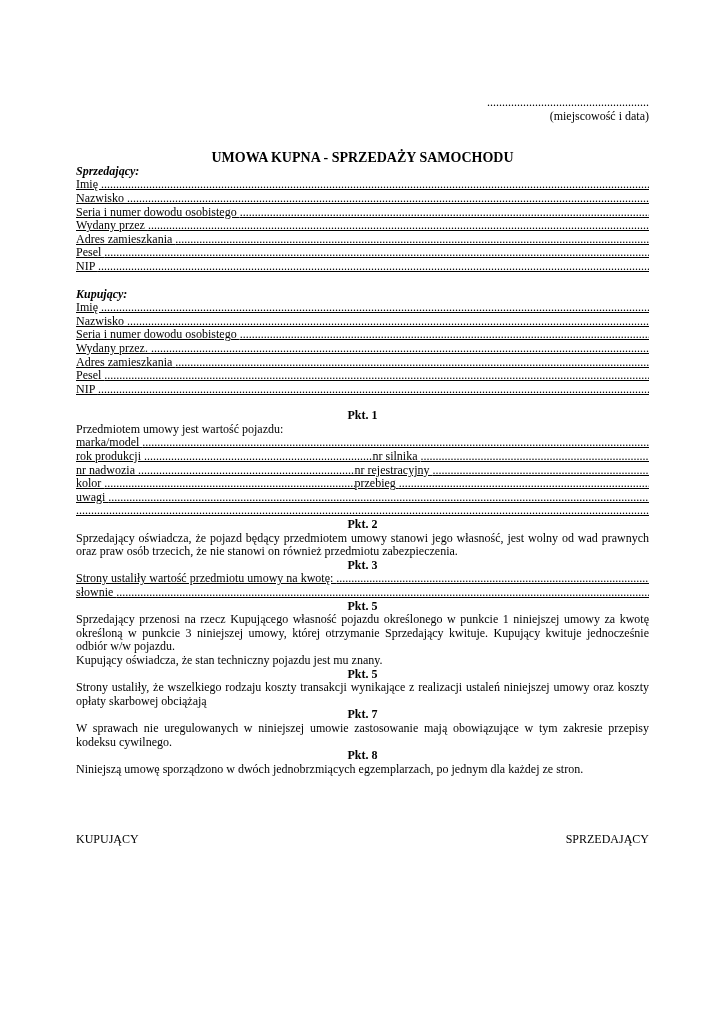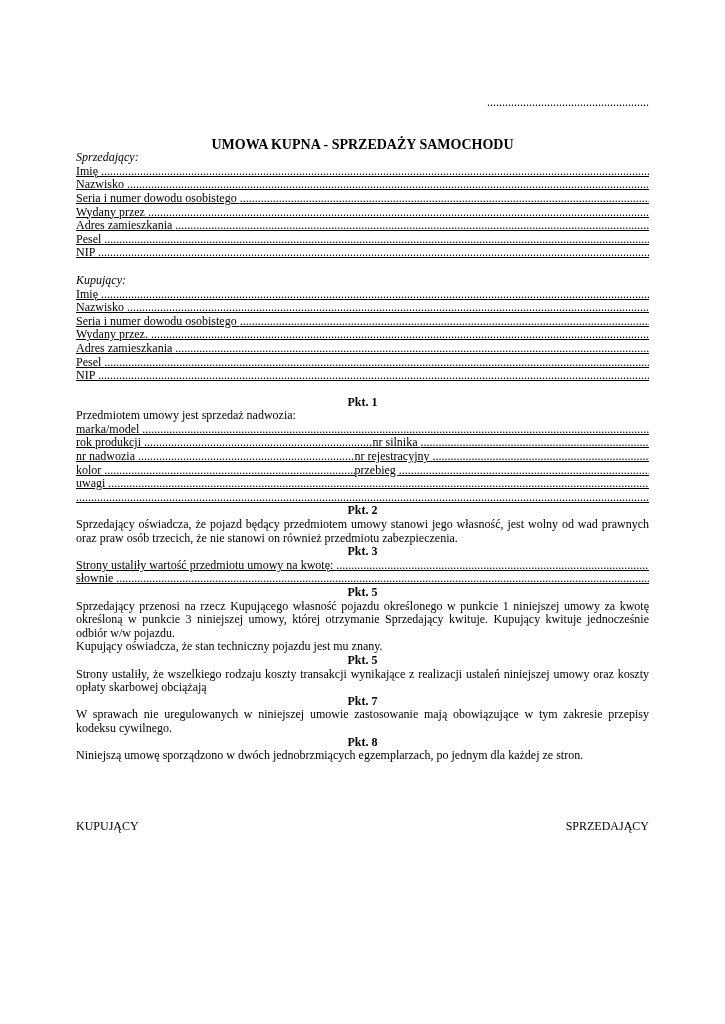--- a/index.html
+++ b/index.html
@@ -24,21 +24,21 @@
     white-space: nowrap;
     vertical-align: bottom;
   }
   .date-label { text-align: right; }
   .doc-title {
     text-align: center;
     font-weight: bold;
     font-size: 14px;
     margin-top: 28px;
   }
-  .party-heading { font-weight: normal; font-style: italic; }
+  .party-heading { font-weight: bold; font-style: italic; }
   .party + .party { margin-top: 14px; }
   .form-line { display: flex; text-decoration: underline; }
   .fl-label { flex: 0 0 auto; white-space: pre; }
   .fill {
     flex: 1 1 0;
     overflow: hidden;
     white-space: nowrap;
   }
   .points { margin-top: 13px; }
   .point-heading { text-align: center; font-weight: bold; }
@@ -49,20 +49,21 @@
     margin-top: 57px;
   }
 </style>
 </head>
 <body>
 
 <div class="page">
 
   <div class="date-block">
     <span class="date-fill">........................................................................................................................................................................................................................................................................................................................................................................................................................................................................................................................................................................................................................</span>
+    <div class="date-label">(miejscowość i data)</div>
   </div>
 
   <div class="doc-title">UMOWA KUPNA - SPRZEDAŻY SAMOCHODU</div>
 
   <div class="parties" id="parties">
       <section class="party">
         <div class="party-heading">Sprzedający:</div>
         <div class="form-line">
           <span class="fl-label">Imię </span>
           <span class="fill">........................................................................................................................................................................................................................................................................................................................................................................................................................................................................................................................................................................................................................</span>
@@ -120,21 +121,21 @@
         </div>
         <div class="form-line">
           <span class="fl-label">NIP </span>
           <span class="fill">........................................................................................................................................................................................................................................................................................................................................................................................................................................................................................................................................................................................................................</span>
         </div>
       </section>
     </div>
 
   <div class="points" id="points">
       <div class="point-heading">Pkt. 1</div>
-      <div class="point-intro">Przedmiotem umowy jest sprzedaż nadwozia:</div>
+      <div class="point-intro">Przedmiotem umowy jest wartość pojazdu:</div>
       <div class="form-line">
         <span class="fl-label">marka/model </span>
         <span class="fill">........................................................................................................................................................................................................................................................................................................................................................................................................................................................................................................................................................................................................................</span>
       </div>
       <div class="form-line">
         <span class="fl-label">rok produkcji </span>
         <span class="fill">........................................................................................................................................................................................................................................................................................................................................................................................................................................................................................................................................................................................................................</span>
         <span class="fl-label">nr silnika </span>
         <span class="fill">........................................................................................................................................................................................................................................................................................................................................................................................................................................................................................................................................................................................................................</span>
       </div>

